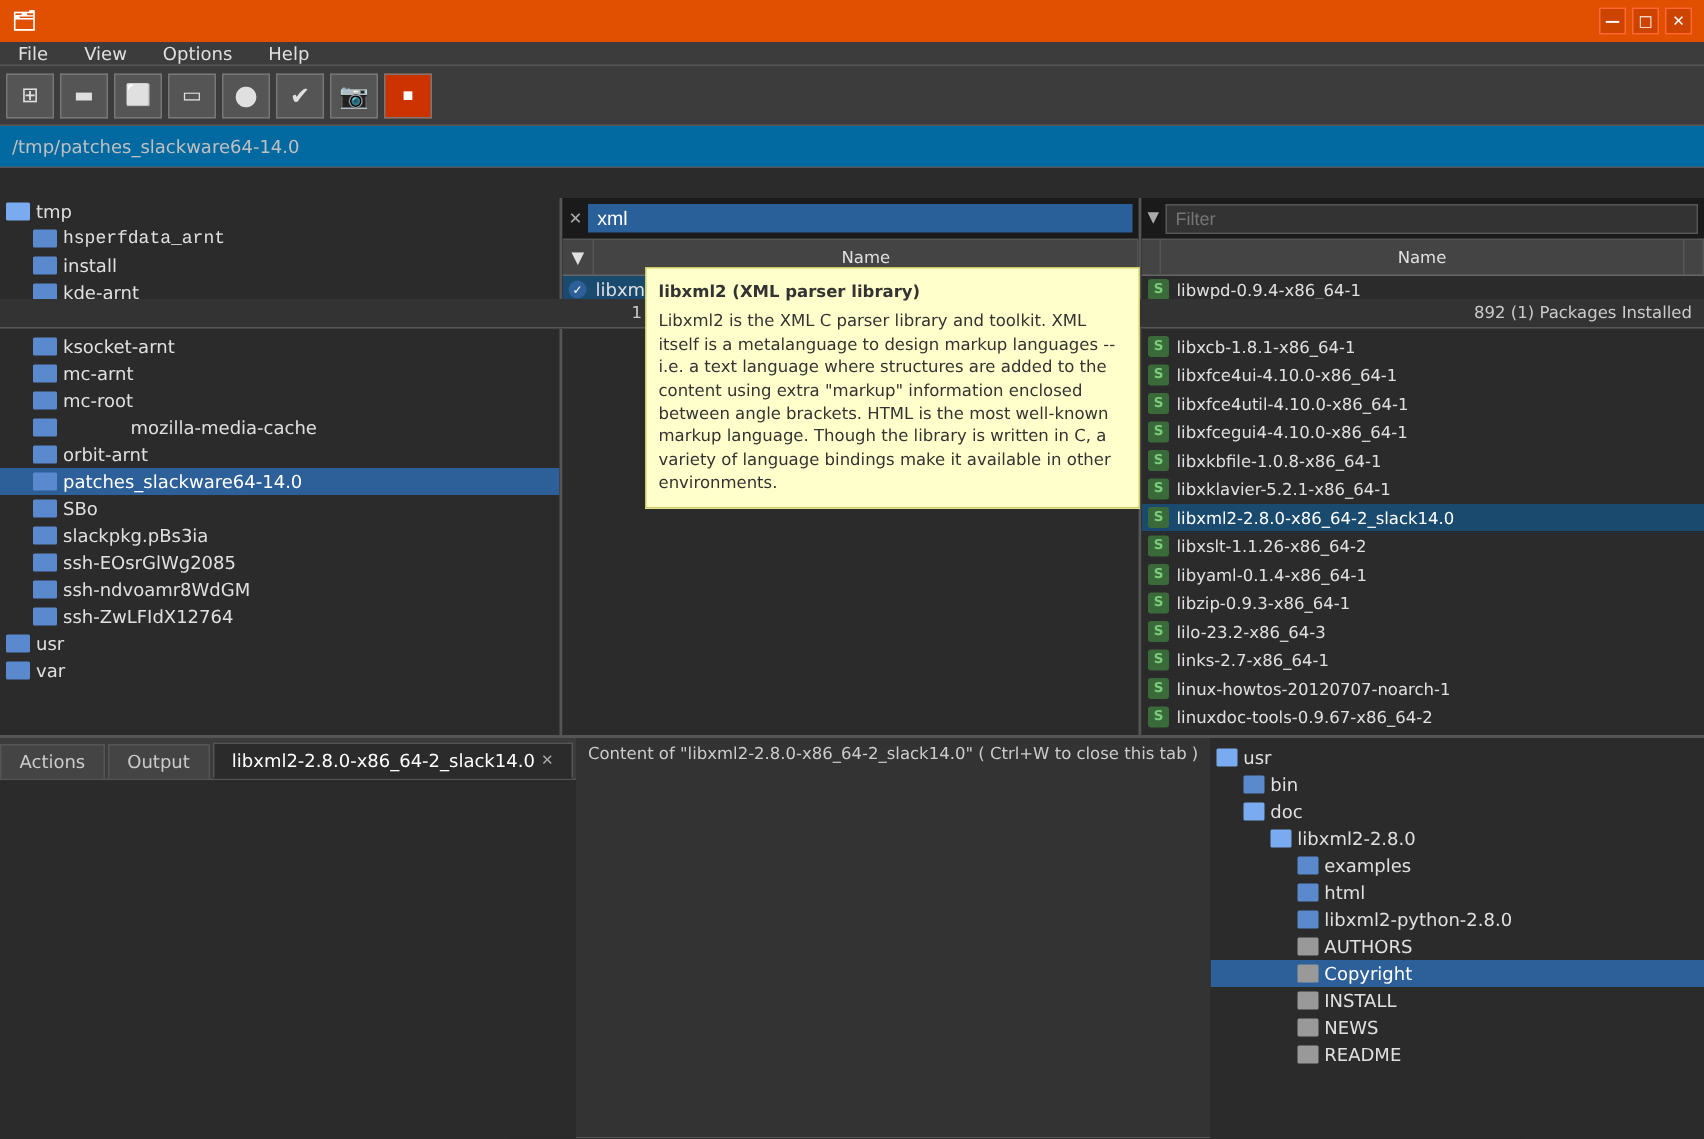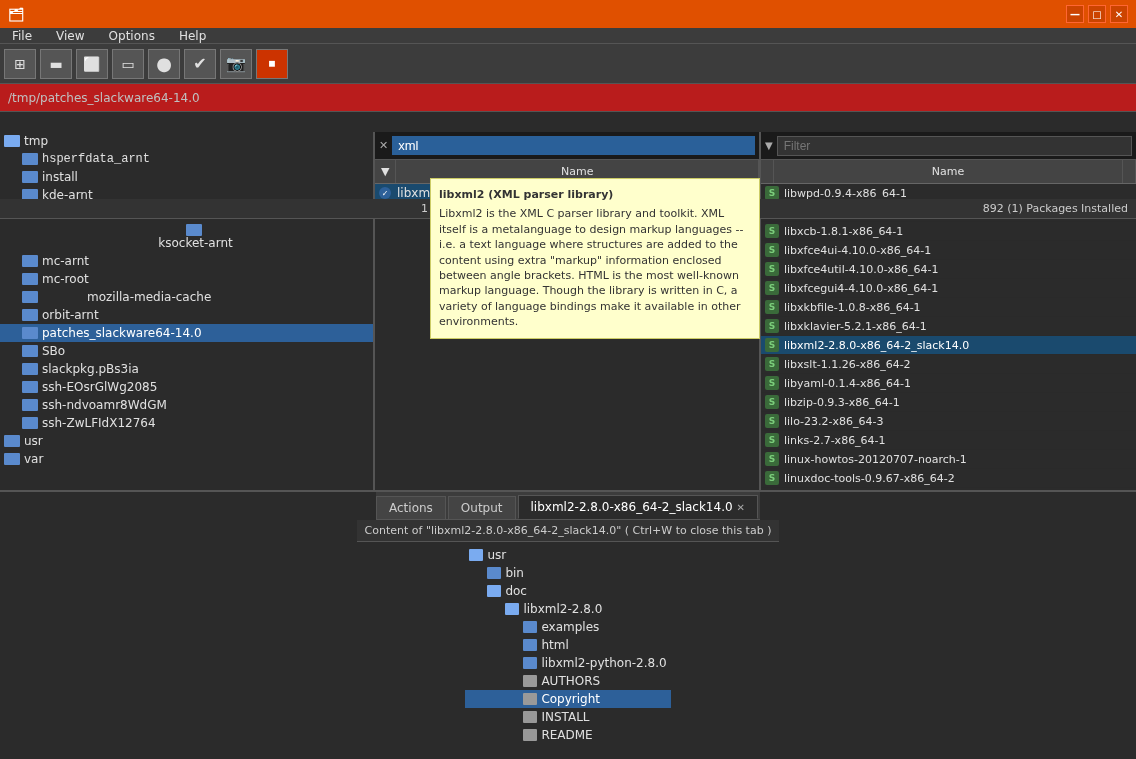--- a/index.html
+++ b/index.html
@@ -74,21 +74,21 @@
       background: #555;
       border: 1px solid #777;
       color: #e0e0e0;
       display: flex; align-items: center; justify-content: center;
       cursor: pointer;
       font-size: 14px;
     }
 
     
     #pathbar {
-      background: #b91c1c;
+      background: #0369a1;
       height: 28px;
       display: flex;
       align-items: center;
       padding: 0 8px;
       border-bottom: 1px solid #555;
       flex-shrink: 0;
     }
     #pathbar-text {
       color: #c0c0c0;
       font-size: 12px;
@@ -298,23 +298,22 @@
       display: flex; align-items: center; justify-content: center;
       margin-right: 5px;
       flex-shrink: 0;
       border-radius: 2px;
     }
 
     
     #bottom-panel {
       flex: 1;
       display: flex;
-      flex-direction: column;
+      flex-direction: row;
       overflow: hidden;
-      align-items: center;
     }
 
     
     #tab-bar {
       display: flex;
       background: #3c3c3c;
       border-bottom: 1px solid #555;
       height: 28px;
       align-items: flex-end;
       flex-shrink: 0;
@@ -446,21 +445,21 @@
             <span>install</span>
           </div>
           <div class="tree-item" style="padding-left: 22px;">
             <span class="tree-folder-icon"></span>
             <span>kde-arnt</span>
           </div>
           <div class="tree-item" style="padding-left: 22px;">
             <span class="tree-folder-icon"></span>
             <span>kde-user1</span>
           </div>
-          <div class="tree-item" style="padding-left: 22px; flex-direction: column;">
+          <div class="tree-item" style="padding-left: 22px;">
             <span class="tree-folder-icon"></span>
             <span>ksocket-arnt</span>
           </div>
           <div class="tree-item" style="padding-left: 22px;">
             <span class="tree-folder-icon"></span>
             <span>mc-arnt</span>
           </div>
           <div class="tree-item" style="padding-left: 22px;">
             <span class="tree-folder-icon"></span>
             <span>mc-root</span>
@@ -680,18 +679,22 @@
         <div class="file-item selected" style="padding-left: 58px;">
           <span class="file-icon file"></span>
           <span>Copyright</span>
         </div>
         <div class="file-item" style="padding-left: 58px;">
           <span class="file-icon file"></span>
           <span>INSTALL</span>
         </div>
         <div class="file-item" style="padding-left: 58px;">
           <span class="file-icon file"></span>
+          <span>NEWS</span>
+        </div>
+        <div class="file-item" style="padding-left: 58px;">
+          <span class="file-icon file"></span>
           <span>README</span>
         </div>
       </div>
   </div>
 
 </div>
 
 </body></html>

